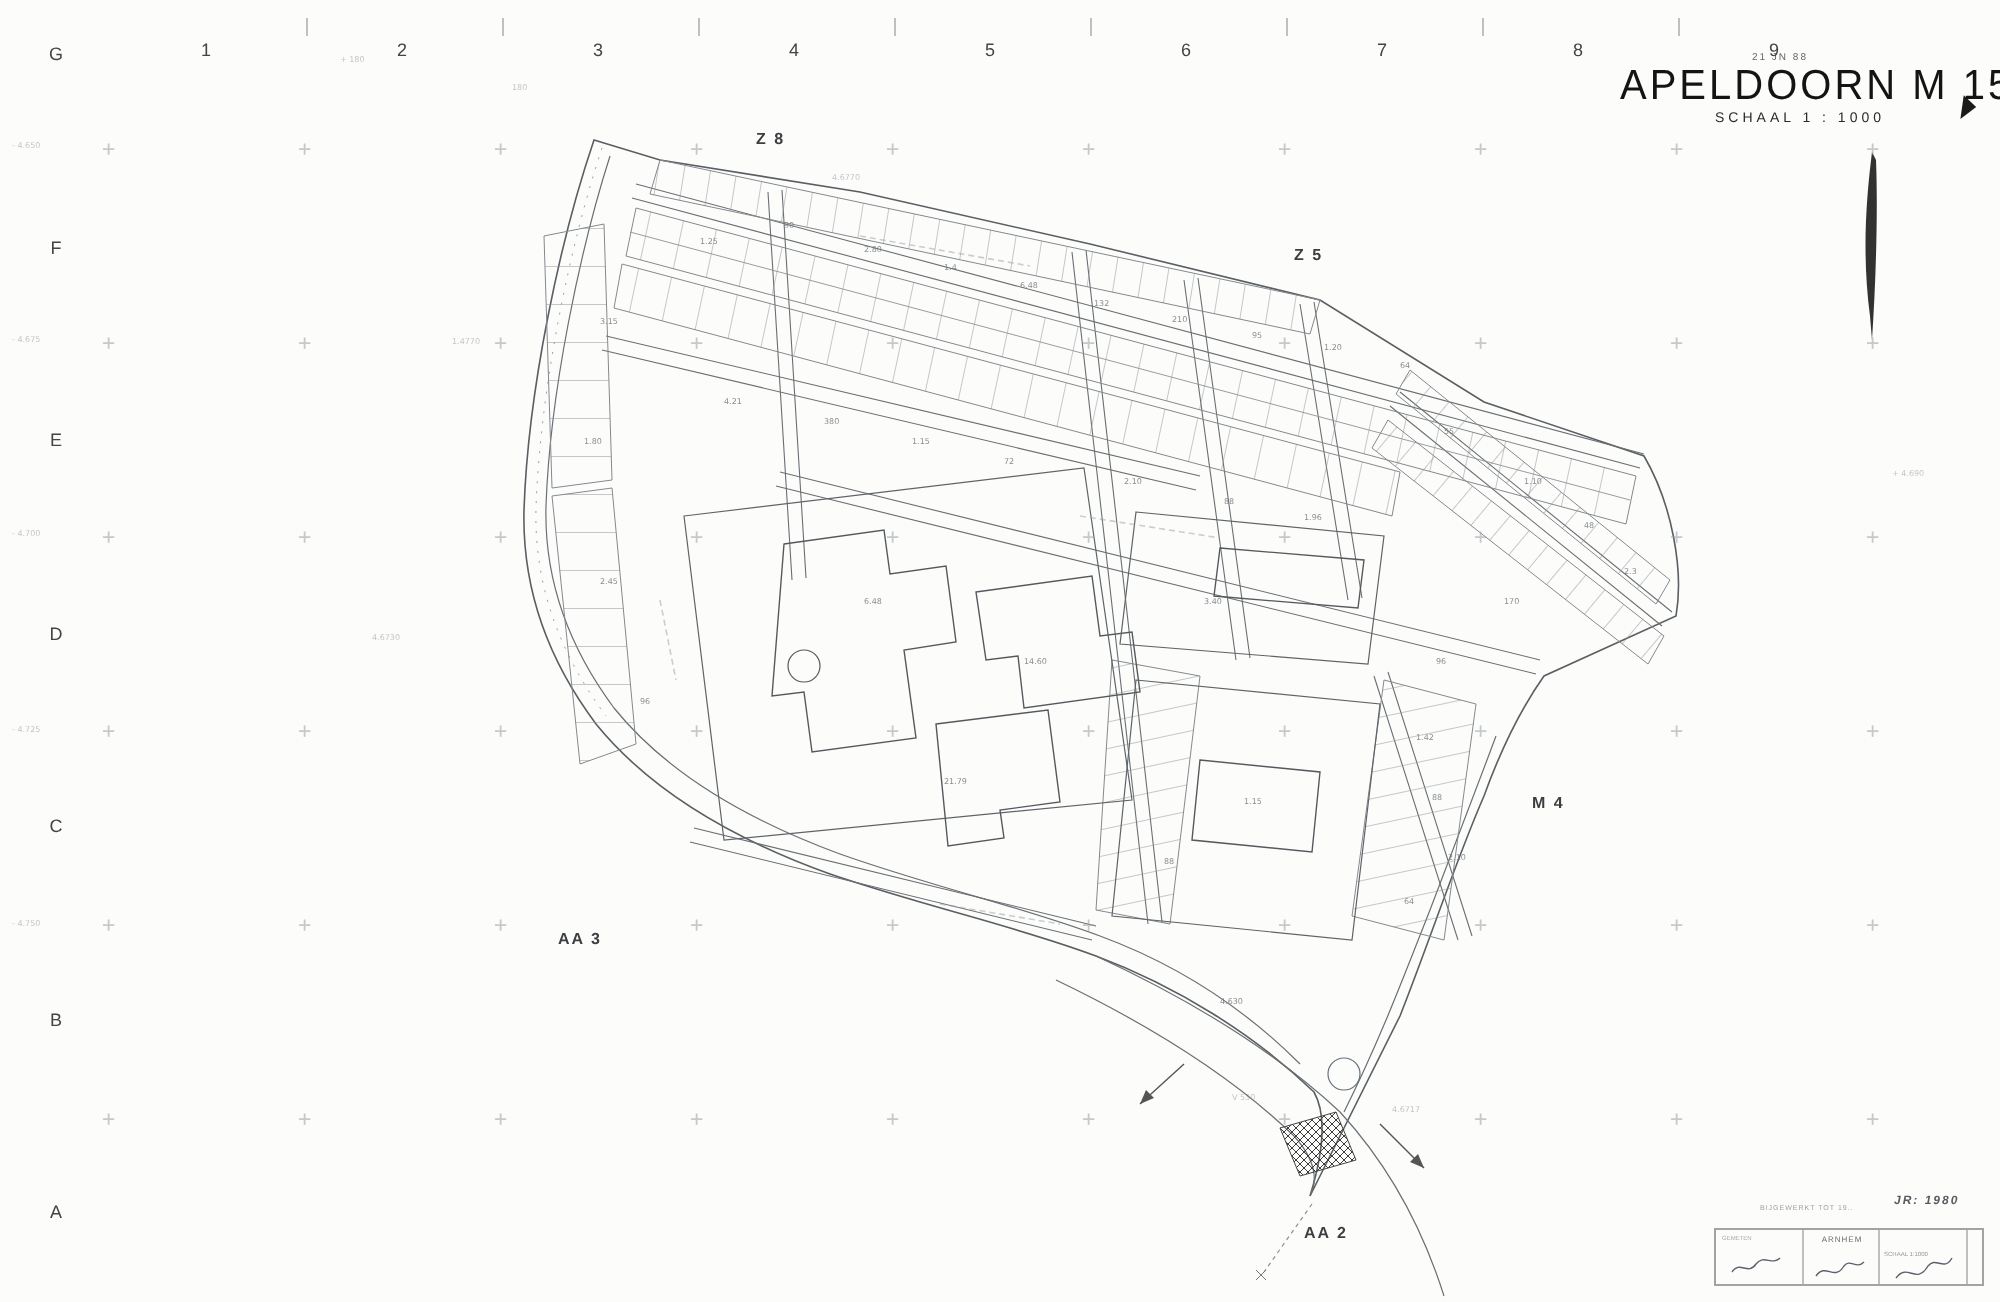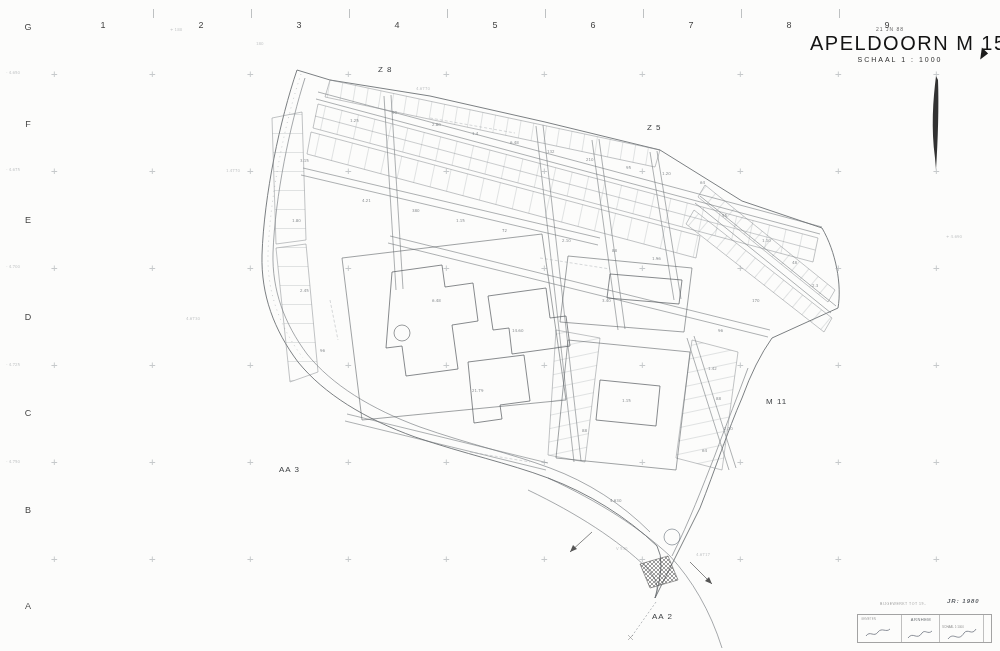--- a/index.html
+++ b/index.html
@@ -7,21 +7,21 @@
         font-family:"Liberation Sans",sans-serif;overflow:hidden;}
   .rowletter{position:absolute;font-size:9px;color:#444;width:14px;text-align:center;}
   .colnumber{position:absolute;font-size:9px;color:#444;width:14px;text-align:center;}
   .cross{position:absolute;font-size:11px;color:#9aa0a4;opacity:.55;line-height:1;
          font-family:"DejaVu Sans Mono",monospace;}
   .tick{position:absolute;width:1px;height:9px;background:#8b9094;opacity:.55;}
   .clabel{position:absolute;font-size:4px;color:#8a8f93;opacity:.5;white-space:nowrap;
           font-family:"DejaVu Sans",sans-serif;}
   .plabel{position:absolute;font-size:4px;color:#6f7478;opacity:.8;white-space:nowrap;
           font-family:"DejaVu Sans",sans-serif;}
-  .slabel{position:absolute;font-size:8px;color:#3c3f42;letter-spacing:1px;white-space:nowrap;}
+  .slabel{position:absolute;font-size:8px;color:#3c3f42;letter-spacing:1px;white-space:nowrap;font-weight:bold;}
   .mapsvg{position:absolute;left:0;top:0;}
   .titleblock{position:absolute;left:810px;top:26px;width:180px;text-align:center;}
   .datestamp{font-size:5px;color:#666;letter-spacing:1px;margin-left:-20px;}
   .mapname{font-size:20px;color:#141414;letter-spacing:1.5px;font-weight:500;
            white-space:nowrap;transform:scaleY(1.05);}
   .mapscale{font-size:7px;color:#2a2a2a;letter-spacing:2px;margin-top:1px;}
   .foldmark{position:absolute;left:981px;top:48px;width:0;height:0;
             border-top:5px solid transparent;border-bottom:7px solid transparent;
             border-left:7px solid #1b1b1b;transform:rotate(8deg);}
   .stamp{position:absolute;left:845px;top:596px;width:150px;}
@@ -232,21 +232,21 @@
     <div class="tick" style="left: 153px; top: 9px;"></div>
     <div class="tick" style="left: 251px; top: 9px;"></div>
     <div class="tick" style="left: 349px; top: 9px;"></div>
     <div class="tick" style="left: 447px; top: 9px;"></div>
     <div class="tick" style="left: 545px; top: 9px;"></div>
     <div class="tick" style="left: 643px; top: 9px;"></div>
     <div class="tick" style="left: 741px; top: 9px;"></div>
     <div class="tick" style="left: 839px; top: 9px;"></div>
     <div class="slabel" style="left: 378px; top: 65px;">Z 8</div>
     <div class="slabel" style="left: 647px; top: 123px;">Z 5</div>
-    <div class="slabel" style="left: 766px; top: 397px;">M 11</div>
+    <div class="slabel" style="left: 766px; top: 397px;">M 4</div>
     <div class="slabel" style="left: 279px; top: 465px;">AA 3</div>
     <div class="slabel" style="left: 652px; top: 612px;">AA 2</div>
     <div class="clabel" style="left: 6px; top: 70px;">- 4.650</div>
     <div class="clabel" style="left: 6px; top: 167px;">- 4.675</div>
     <div class="clabel" style="left: 6px; top: 264px;">- 4.700</div>
     <div class="clabel" style="left: 6px; top: 362px;">- 4.725</div>
     <div class="clabel" style="left: 6px; top: 459px;">- 4.750</div>
     <div class="clabel" style="left: 170px; top: 27px;">+ 180</div>
     <div class="clabel" style="left: 256px; top: 41px;">180</div>
     <div class="clabel" style="left: 946px; top: 234px;">+ 4.690</div>

